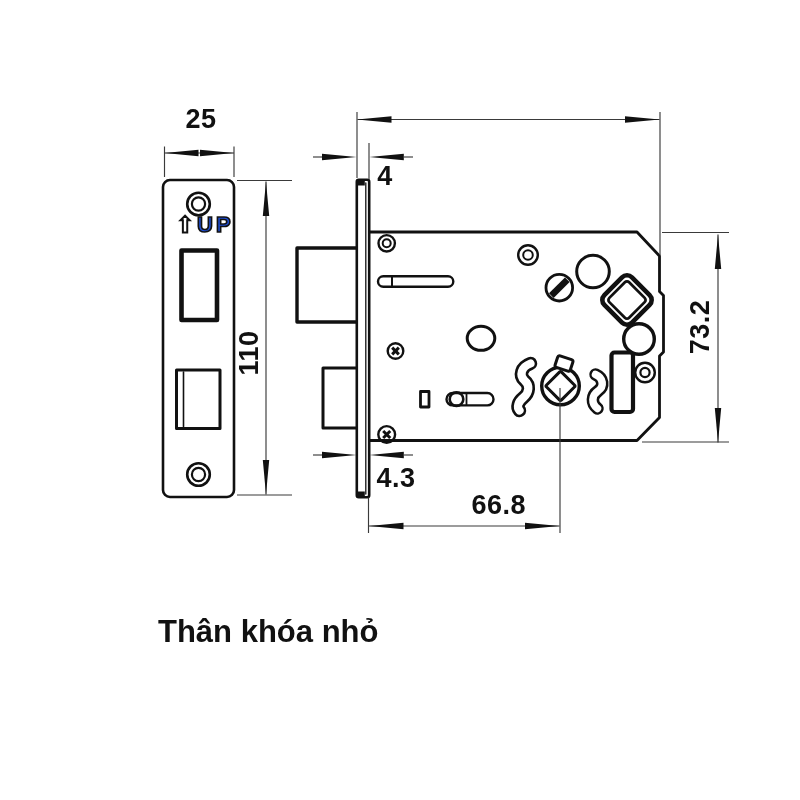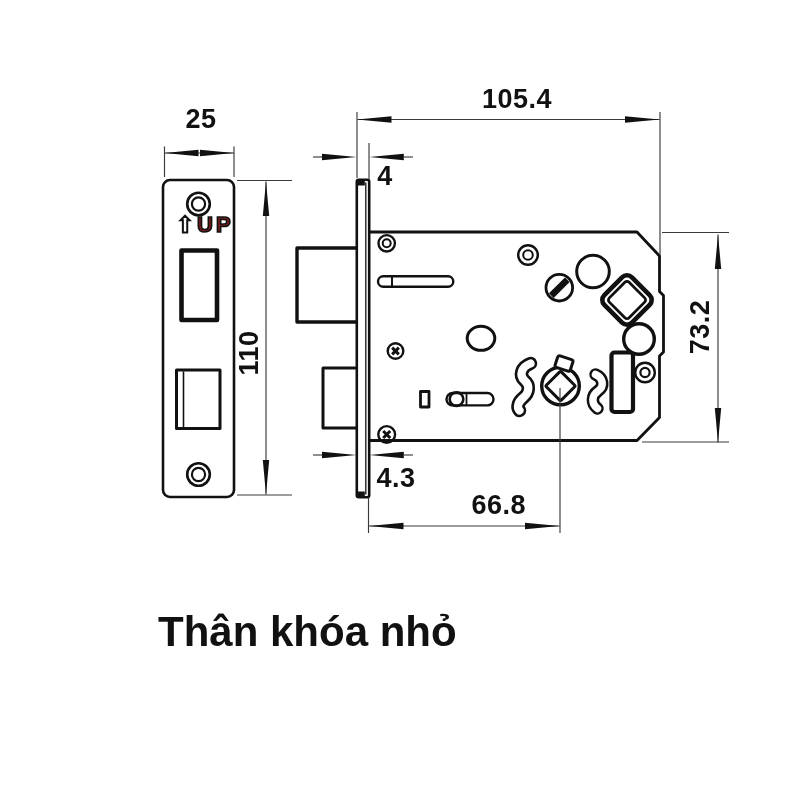--- a/index.html
+++ b/index.html
@@ -2,24 +2,24 @@
 <html><head>
 <meta charset="utf-8">
 <style>
   html,body{margin:0;padding:0;background:#ffffff;}
   #stage{position:relative;width:800px;height:708px;background:#ffffff;overflow:hidden;
          font-family:"Liberation Sans", sans-serif;}
   #stage svg{position:absolute;left:0;top:0;}
   .txt{position:absolute;color:#111;font-weight:bold;}
   .dim{font-size:27px;letter-spacing:.5px;text-align:center;}
   .rot{transform:rotate(-90deg);}
-  .cap{font-size:42px;line-height:41px;white-space:nowrap;}
+  .cap{font-size:31px;line-height:41px;white-space:nowrap;}
   .uprow{display:flex;align-items:center;gap:2px;}
   .uparrow{font-size:24px;color:#111;font-weight:bold;line-height:24px;}
-  .uptext{font-size:22px;font-weight:bold;color:#7f1d1d;-webkit-text-stroke:1.7px #111;
+  .uptext{font-size:22px;font-weight:bold;color:#1d4ed8;-webkit-text-stroke:1.7px #111;
           letter-spacing:3px;line-height:24px;}
 </style>
 </head>
 <body>
 
 <div id="stage">
 
 <svg viewBox="0 0 800 800" width="800" height="800">
 
   <g stroke="#111" fill="none" stroke-linecap="round" stroke-linejoin="round">
@@ -127,21 +127,20 @@
     <polygon points="559.5,526 525,522.8 525,529.2"></polygon>
     <polygon points="718,234.5 714.8,269 721.2,269"></polygon>
     <polygon points="718,442.5 714.8,408 721.2,408"></polygon>
   </g>
 </svg>
 
 <div class="txt dim" style="left:166px;top:104px;width:70px;">25</div>
 
 <div class="txt dim rot" style="left:204px;top:337px;width:92px;height:32px;">110</div>
 
-<div class="txt dim" style="left:455px;top:84px;width:124px;">105.4</div>
 
 <div class="txt dim" style="left:372px;top:161px;width:26px;">4</div>
 
 <div class="txt dim rot" style="left:655px;top:311px;width:92px;height:32px;">73.2</div>
 
 <div class="txt dim" style="left:368px;top:463px;width:56px;">4.3</div>
 
 <div class="txt dim" style="left:410px;top:490px;width:116px;text-align:right;">66.8</div>
 
 <div class="uprow" style="position:absolute;left:175px;top:213px;">

